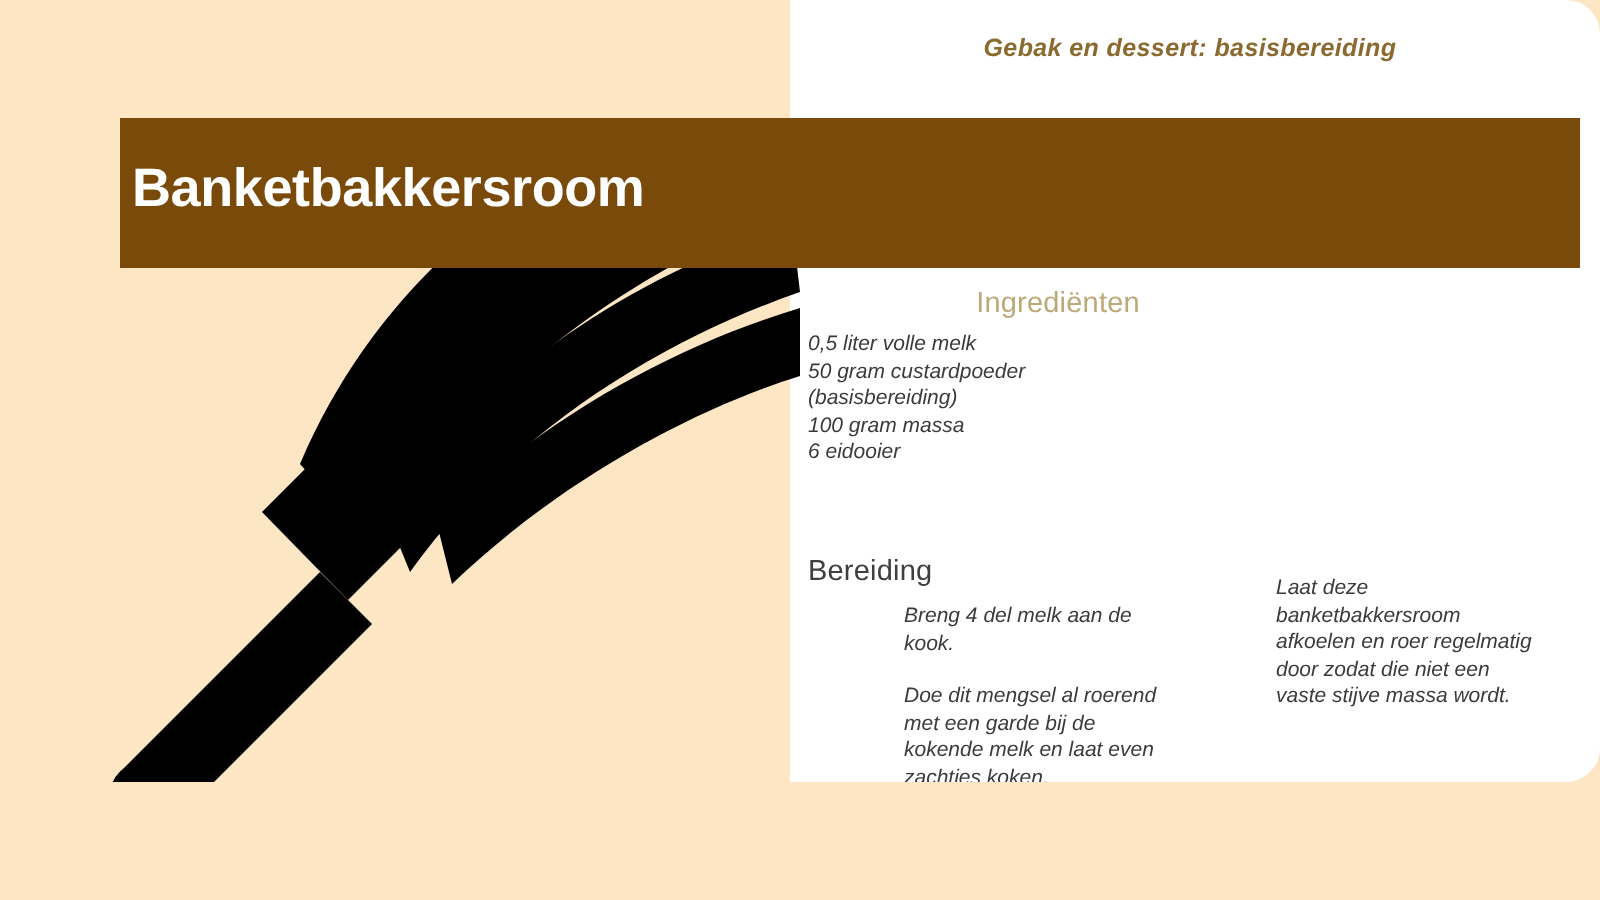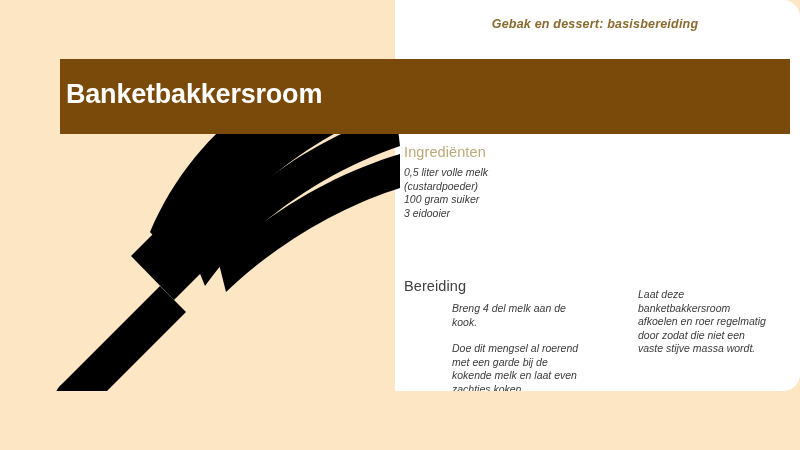--- a/index.html
+++ b/index.html
@@ -85,20 +85,21 @@
     position: absolute;
     left: 404px;
     top: 144px;
     width: 250px;
   }
   .ingredients-heading {
     font-size: 14.5px;
     color: #bda878;
     margin-bottom: 6px;
     letter-spacing: 0.1px;
+    text-align: center;
   }
   .ingredient-line {
     font-style: italic;
     font-size: 10.5px;
     line-height: 13.5px;
     color: #3b3b3b;
   }
 
   
   .prep-heading {
@@ -178,23 +179,24 @@
   </div>
 
   <div class="kicker">Gebak en dessert: basisbereiding</div>
 
   <div class="title-banner"></div>
   <div class="title-text">Banketbakkersroom</div>
 
   <div class="ingredients">
     <div class="ingredients-heading">Ingrediënten</div>
     <div class="ingredient-line">0,5 liter volle melk</div>
-    <div class="ingredient-line">(custardpoeder)</div>
-    <div class="ingredient-line">100 gram suiker</div>
-    <div class="ingredient-line">3 eidooier</div>
+    <div class="ingredient-line">50 gram custardpoeder</div>
+    <div class="ingredient-line">(basisbereiding)</div>
+    <div class="ingredient-line">100 gram massa</div>
+    <div class="ingredient-line">6 eidooier</div>
   </div>
 
   <div class="prep-heading">Bereiding</div>
 
   <div class="prep-col-left">
     <div class="prep-step">Breng 4 del melk aan de kook.</div>
     <div class="prep-step">Doe dit mengsel al roerend met een garde bij de kokende melk en laat even zachtjes koken.</div>
   </div>
 
   <div class="prep-col-right">

